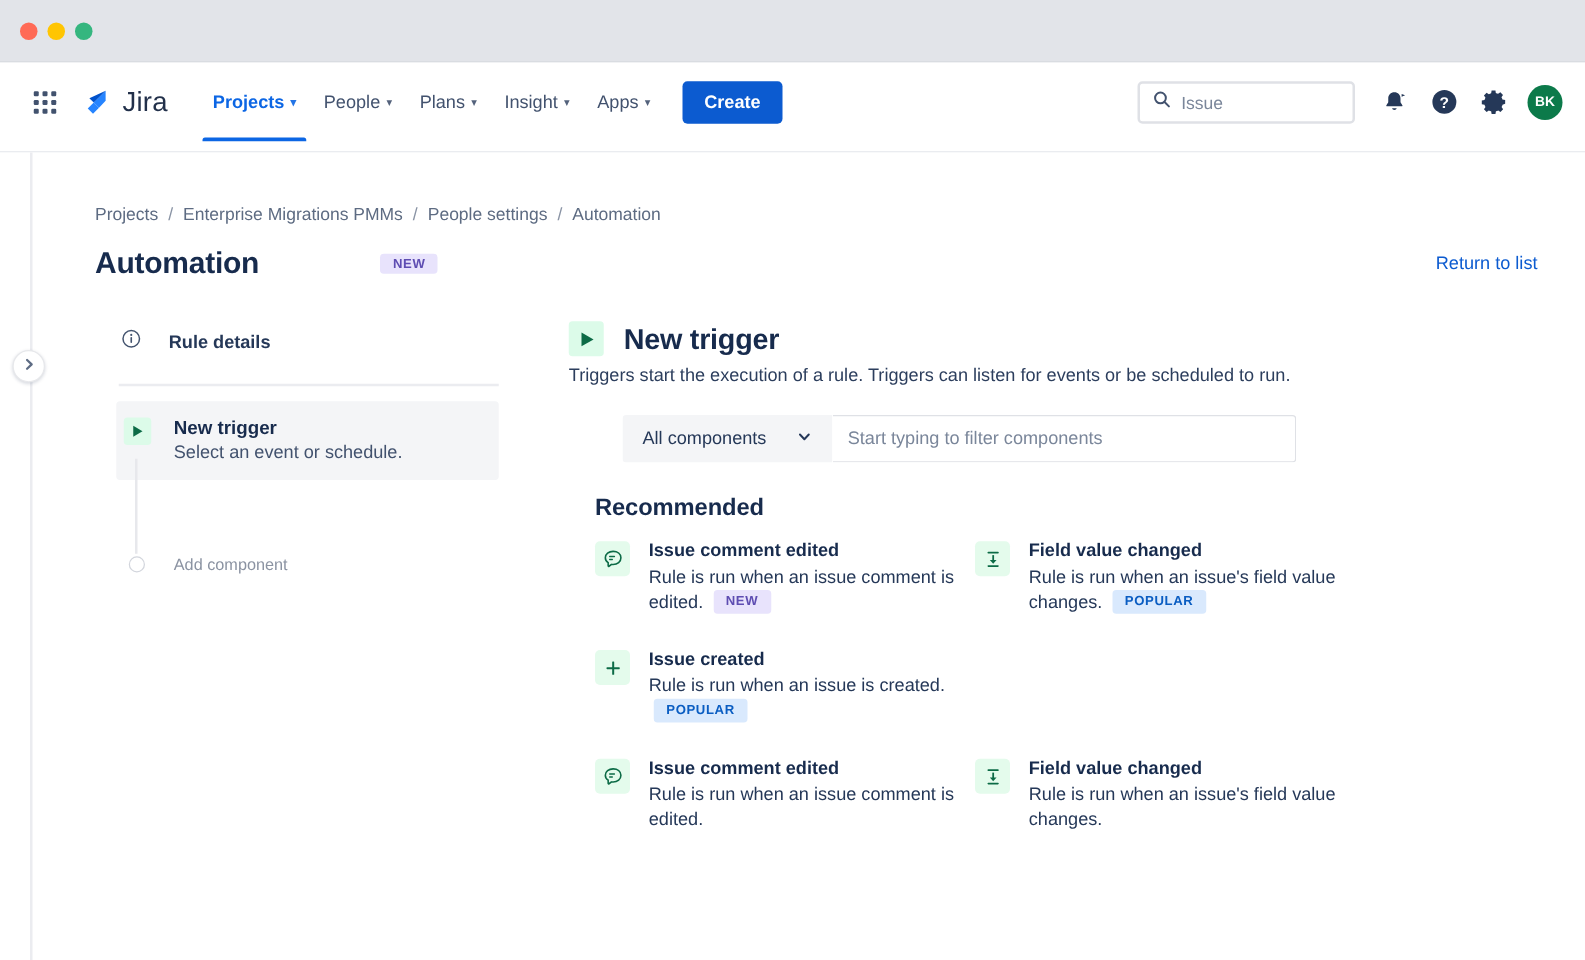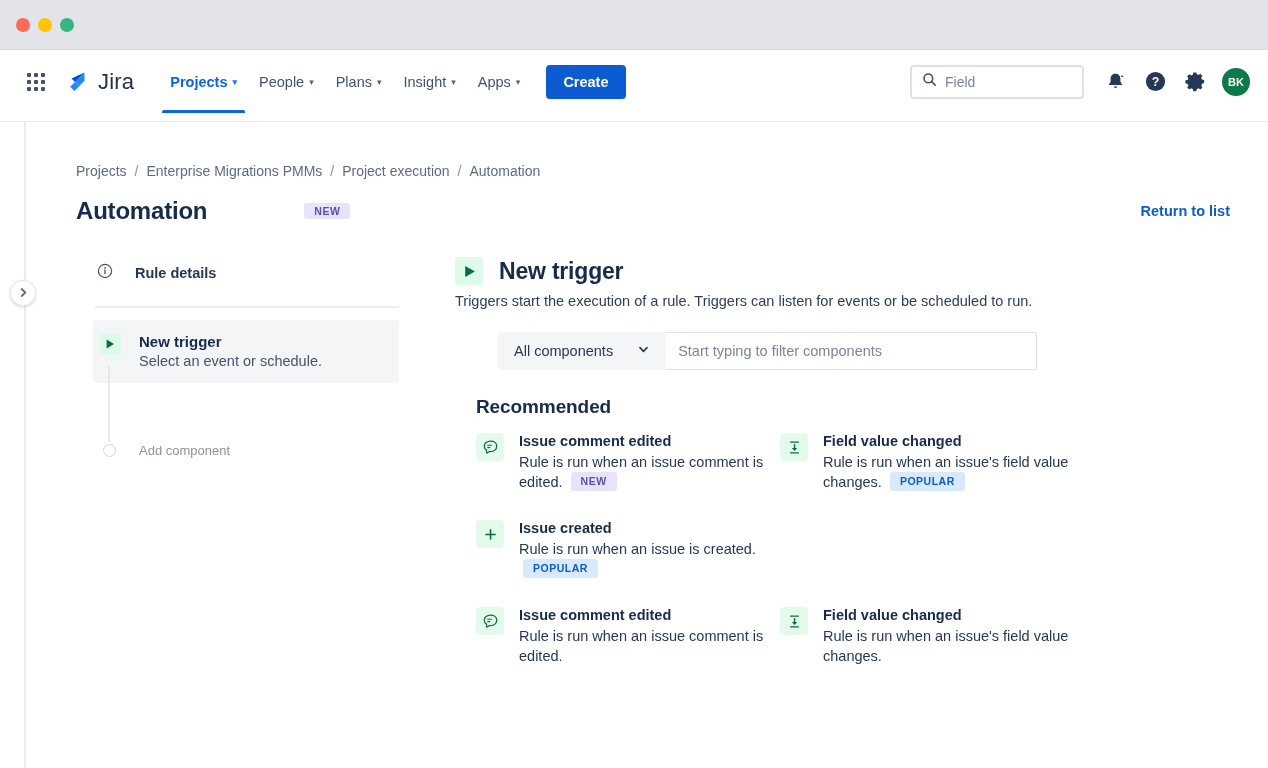--- a/index.html
+++ b/index.html
@@ -128,21 +128,21 @@
   .badge {
     display: inline-block; border-radius: 3px;
     font-size: 10.5px; font-weight: 700; letter-spacing: .5px;
     padding: 2px 10px; vertical-align: 2px;
   }
   .badge.new { background: #e8e3fc; color: #5e4db2; }
   .badge.popular { background: #d9e9fd; color: #0a5dc2; }
   .head-new { margin-left: 97px; }
   .return-link {
     margin-left: auto; color: #0c5bd0; font-size: 14.5px;
-    font-weight: 700; cursor: pointer; text-decoration: none;
+    font-weight: 400; cursor: pointer; text-decoration: none;
   }
 
   
   .cols { display: flex; margin-top: 32px; }
   .left-col { width: 323px; flex: none; padding-left: 17px; }
   .right-col { flex: 1; padding-left: 56px; }
 
   .rule-details-row {
     display: flex; align-items: center; gap: 22px;
     padding: 6px 0 6px 4px; cursor: pointer;
@@ -286,21 +286,21 @@
   </div>
 
   <div class="nav-right">
     <div class="searchbox">
       <span>
         <svg width="15" height="15" viewBox="0 0 16 16">
           <circle cx="6.8" cy="6.8" r="4.6" fill="none" stroke="#42526e" stroke-width="1.7"></circle>
           <line x1="10.3" y1="10.3" x2="14" y2="14" stroke="#42526e" stroke-width="1.7" stroke-linecap="round"></line>
         </svg>
       </span>
-      <span class="ph">Field</span>
+      <span class="ph">Issue</span>
     </div>
 
     <div class="iconbtn">
       <svg width="21" height="21" viewBox="0 0 24 24">
         <path d="M12 3.2c-3.3 0-5.6 2.4-5.6 5.6v3.6l-1.7 2.6c-.3.5 0 1.1.6 1.1h13.4c.6 0 .9-.6.6-1.1l-1.7-2.6V8.8c0-3.2-2.3-5.6-5.6-5.6z" fill="#253858"></path>
         <path d="M9.8 17.8a2.3 2.3 0 0 0 4.4 0z" fill="#253858"></path>
         <path d="M18.6 4.8 l3.2 1.2 -3.2 1.2z" fill="#253858"></path>
       </svg>
     </div>
 
@@ -334,21 +334,21 @@
     </span>
   </div>
 
   <div class="content">
 
     <div class="breadcrumb">
       <a>Projects</a>
       <span class="sep">/</span>
       <a>Enterprise Migrations PMMs</a>
       <span class="sep">/</span>
-      <a>Project execution</a>
+      <a>People settings</a>
       <span class="sep">/</span>
       <a>Automation</a>
     </div>
 
     <div class="page-head">
       <span class="page-title">Automation</span>
       <span class="badge new head-new">NEW</span>
       <a class="return-link">Return to list</a>
     </div>
 

